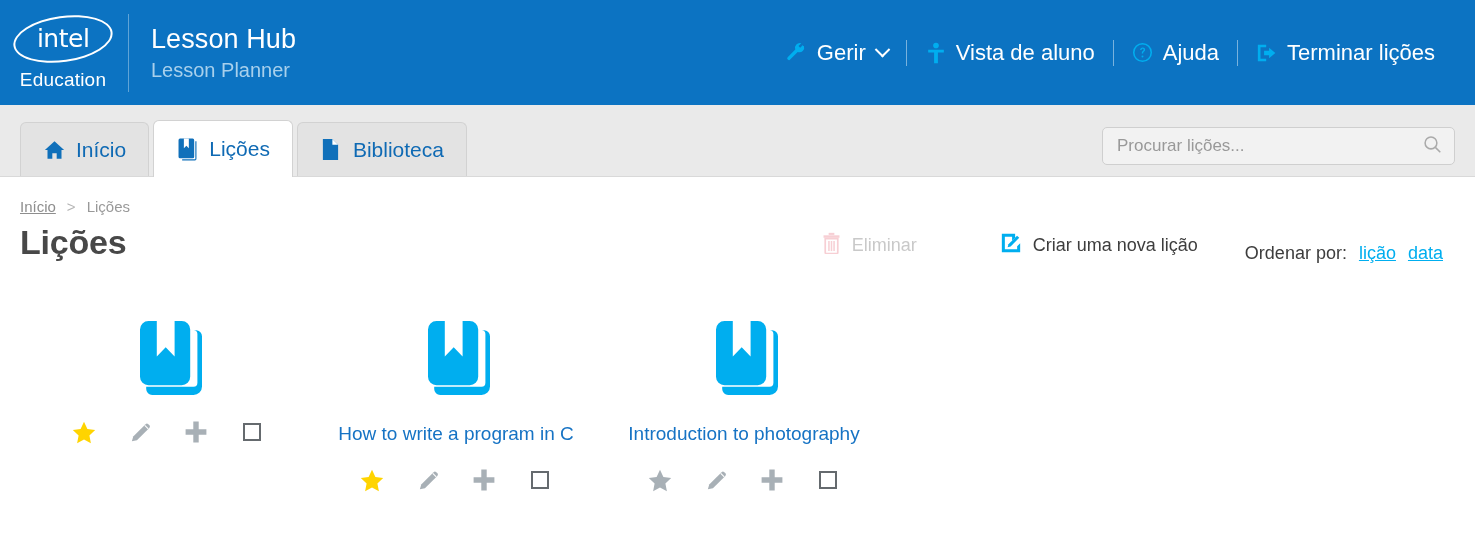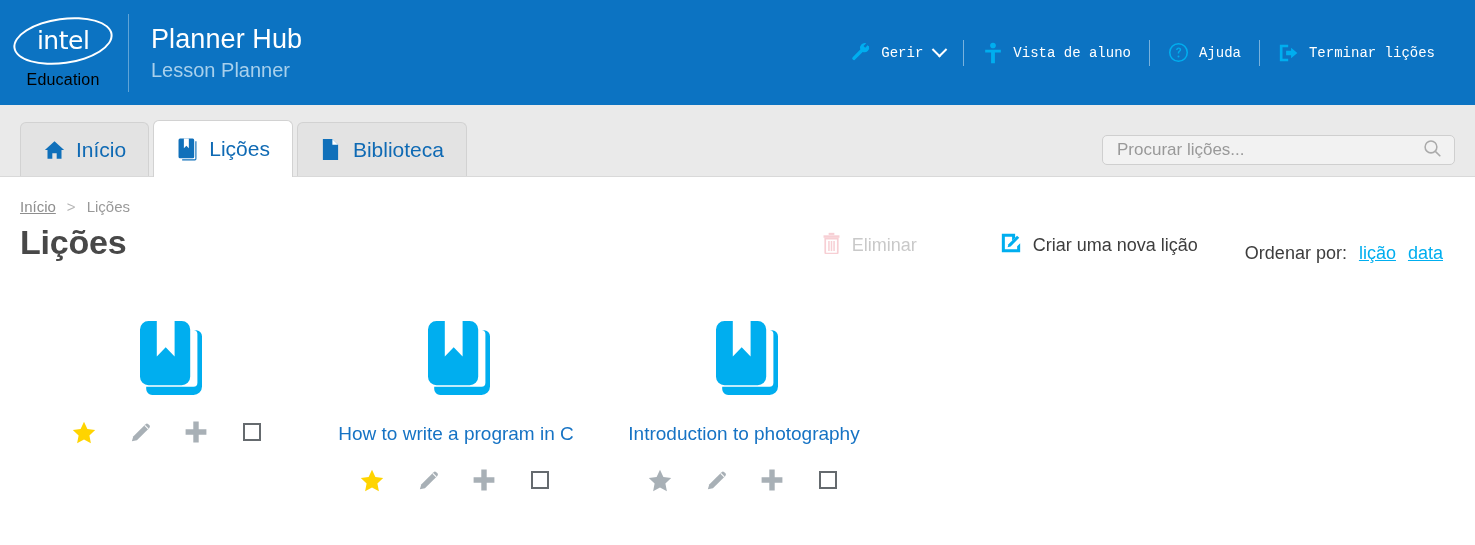--- a/index.html
+++ b/index.html
@@ -51,22 +51,22 @@
   }
   .intel-word {
     color: #ffffff;
     font-size: 25px;
     letter-spacing: -0.5px;
     font-family: "DejaVu Sans", sans-serif;
     transform: rotate(8deg);
     margin-top: -2px;
   }
   .intel-edu {
-    color: #000000;
-    font-size: 16px;
+    color: #ffffff;
+    font-size: 19px;
     letter-spacing: 0.2px;
     margin-top: 7px;
     font-family: "Liberation Sans", sans-serif;
   }
   .brand-divider {
     width: 1px;
     height: 78px;
     background: rgba(255,255,255,0.35);
     margin: 0 0 0 2px;
   }
@@ -92,25 +92,24 @@
     height: 105px;
     display: flex;
     align-items: center;
     gap: 0;
   }
   .hnav-item {
     display: flex;
     align-items: center;
     gap: 9px;
     color: #ffffff;
-    font-size: 14px;
+    font-size: 22px;
     padding: 0 18px;
     cursor: pointer;
     white-space: nowrap;
-    font-family: Liberation Mono, monospace;
   }
   .hnav-sep {
     width: 1px;
     height: 26px;
     background: rgba(255,255,255,0.45);
   }
   .hnav-icon {
     display: inline-flex;
     align-items: center;
     justify-content: center;
@@ -168,21 +167,21 @@
     justify-content: center;
     width: 22px;
     height: 24px;
   }
 
   .searchbox {
     position: absolute;
     right: 20px;
     bottom: 11px;
     width: 353px;
-    height: 30px;
+    height: 38px;
     background: #f2f2f2;
     border: 1px solid #cfcfcf;
     border-radius: 5px;
     display: flex;
     align-items: center;
     padding: 0 12px;
     box-sizing: border-box;
   }
   .searchbox input {
     flex: 1;
@@ -320,21 +319,21 @@
 <div class="header">
   <div class="brand">
     <div class="intel-logo">
       <div class="intel-oval">
         <span class="intel-word">intel</span>
       </div>
       <div class="intel-edu">Education</div>
     </div>
     <div class="brand-divider"></div>
     <div class="brand-text">
-      <div class="brand-title">Planner Hub</div>
+      <div class="brand-title">Lesson Hub</div>
       <div class="brand-sub">Lesson Planner</div>
     </div>
   </div>
 
   <div class="header-nav">
     <div class="hnav-item">
       <span class="hnav-icon">
         <svg width="21" height="21" viewBox="0 0 24 24">
           <path d="M20.5 4.5a5.5 5.5 0 0 1-7.1 6.9L5 19.8a2 2 0 1 1-2.8-2.8l8.4-8.4A5.5 5.5 0 0 1 17.5 1.5l-3.2 3.2 1.9 1.9 3.2-3.2c.1.35.1.7.1 1.1z" fill="#00aeef"></path>
         </svg>

